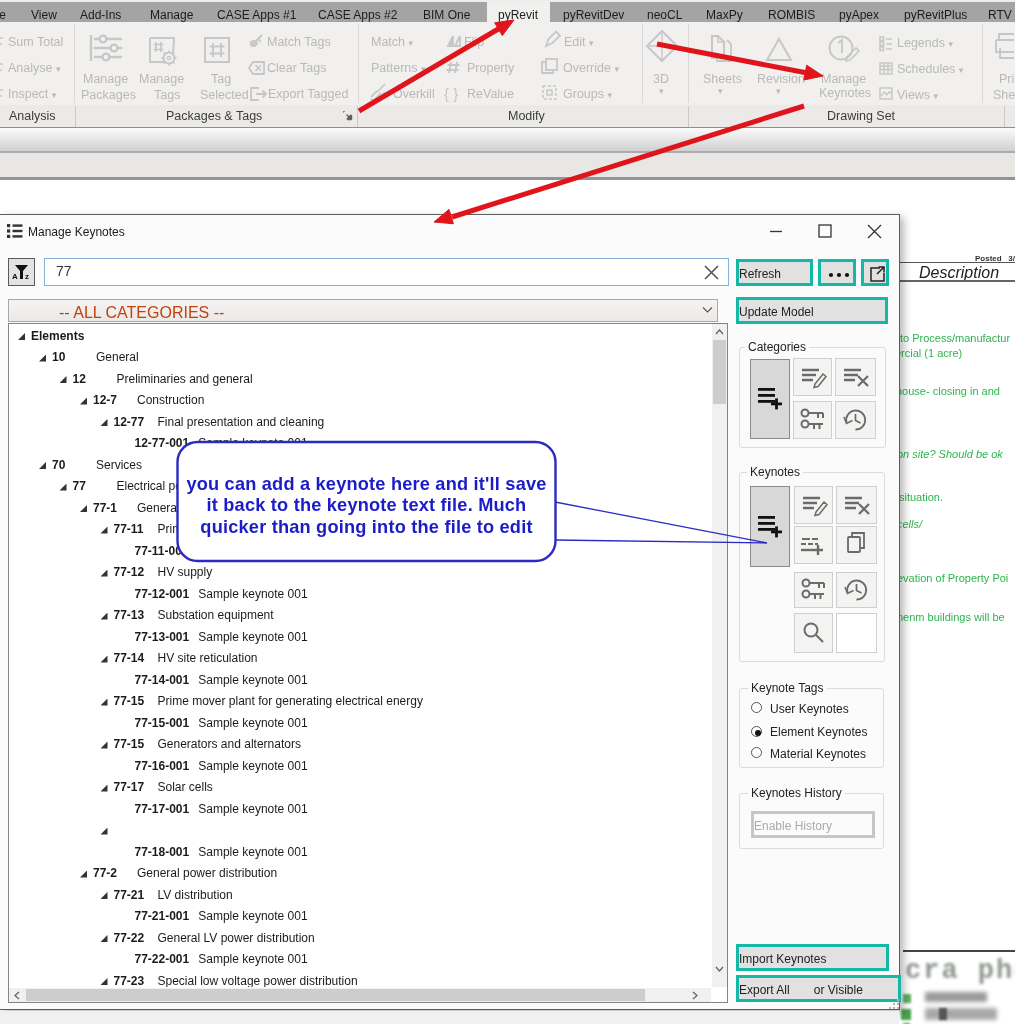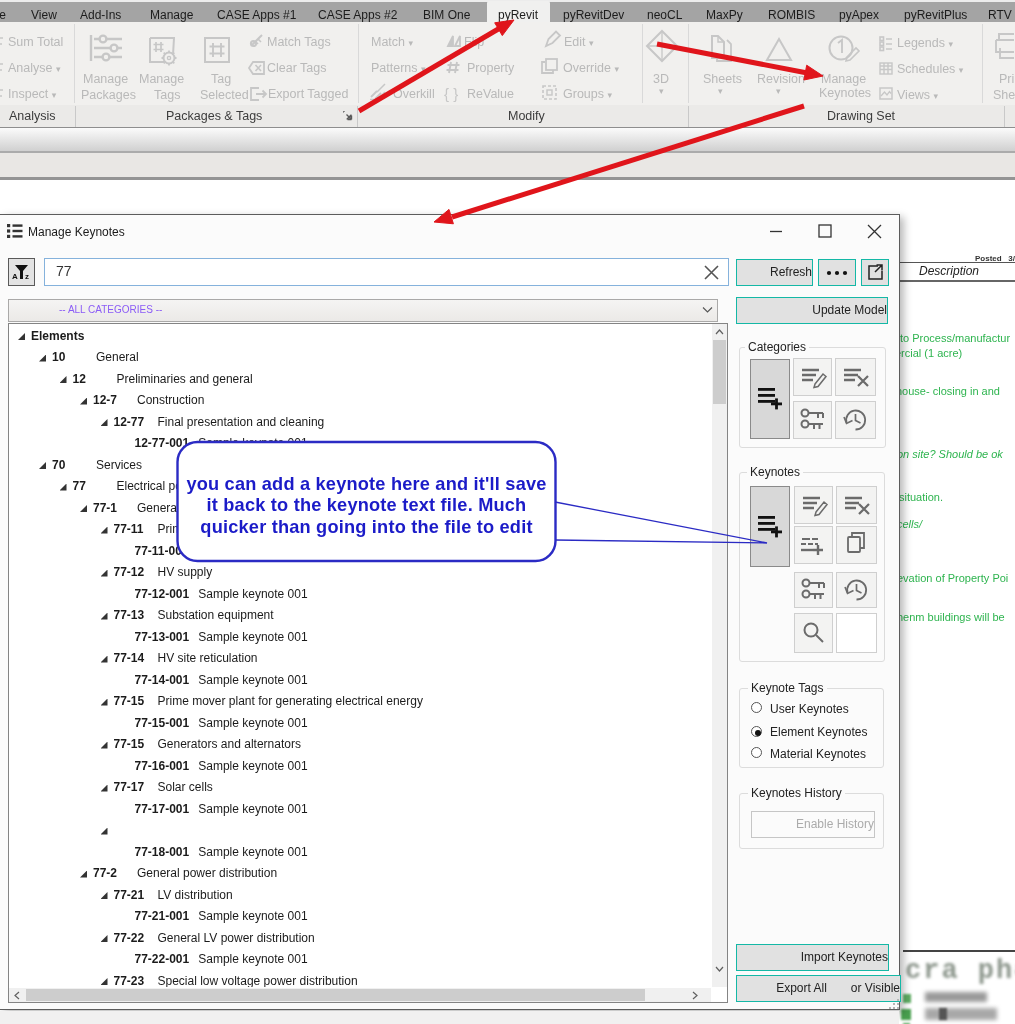--- a/index.html
+++ b/index.html
@@ -2,21 +2,21 @@
 <html><head><meta charset="utf-8"><style>
 *{margin:0;padding:0;box-sizing:border-box}
 html,body{width:1015px;height:1024px;overflow:hidden}
 body{font-family:"Liberation Sans",sans-serif;background:#fff;position:relative}
 .a{position:absolute}
 .tab{position:absolute;top:7.5px;font-size:12px;color:#1c1c1c;white-space:nowrap}
 .rt{position:absolute;font-size:12.5px;color:#b9b9b9;white-space:nowrap}
 .sep{position:absolute;top:24px;height:79px;width:1px;background:#d9d9d9}
 .lsep{position:absolute;top:106px;height:21px;width:1px;background:#c9c9c9}
 .gl{position:absolute;top:109px;font-size:12.5px;color:#3c3c3c;white-space:nowrap}
-.btn{position:absolute;background:#e1e1e1;border:1px solid #14b8a6;font-size:12px;color:#222;text-align:right}
+.btn{position:absolute;background:#e1e1e1;border:3px solid #14b8a6;font-size:12px;color:#222;text-align:left}
 .grp{position:absolute;border:1px solid #dcdcdc;border-radius:3px}
 .glab{position:absolute;font-size:12px;color:#222;background:#fbfbfb;padding:0 3px;white-space:nowrap}
 .sb{position:absolute;width:39px;height:38px;background:#f3f3f2;border:1px solid #cfcfcf}
 .tr{position:absolute;height:22px;line-height:21.5px;font-size:12px;color:#1b1b1b;white-space:nowrap}
 .tr b{display:inline-block;min-width:35px;margin-right:9px;font-weight:bold}
 .rad{position:absolute;width:11px;height:11px;border:1px solid #555;border-radius:50%;background:#fff}
 .rlab{position:absolute;font-size:12px;color:#222;white-space:nowrap}
 .gtx{position:absolute;font-size:11px;color:#2eb44f;white-space:nowrap}
 </style></head>
 <body>
@@ -216,21 +216,21 @@
 
 <div class="a" style="left:0;top:128px;width:1015px;height:23px;background:linear-gradient(#fbfbfb,#d0d0d0)"></div>
 <div class="a" style="left:0;top:151px;width:1015px;height:2px;background:#ababab"></div>
 <div class="a" style="left:0;top:153px;width:1015px;height:24px;background:#e9e7e4"></div>
 <div class="a" style="left:0;top:177px;width:1015px;height:3px;background:#949494"></div>
 <div class="a" style="left:0;top:180px;width:1015px;height:844px;background:#fff"></div>
 
 <div id="doc" class="a" style="left:895px;top:180px;width:120px;height:844px;overflow:hidden">
 <div class="a" style="left:80px;top:74px;font-size:8px;color:#333;font-weight:bold;filter:blur(.4px);white-space:nowrap">Posted&nbsp;&nbsp;&nbsp;3/23/2</div>
 <div class="a" style="left:0;top:82px;width:120px;height:1px;background:#555"></div>
-<div class="a" style="left:24px;top:84px;font-size:12px;font-style:italic;color:#222">Description</div>
+<div class="a" style="left:24px;top:84px;font-size:16px;font-style:italic;color:#222">Description</div>
 <div class="a" style="left:0;top:100px;width:120px;height:2px;background:#666"></div>
 <div class="gtx" style="left:5px;top:152px">to Process/manufactur</div>
 <div class="gtx" style="left:0px;top:167px">ercial (1 acre)</div>
 <div class="gtx" style="left:1px;top:205px">house- closing in and</div>
 <div class="gtx" style="left:2px;top:268px;font-style:italic">on site? Should be ok</div>
 <div class="gtx" style="left:4px;top:311px">situation.</div>
 <div class="gtx" style="left:2px;top:338px;font-style:italic">cells/</div>
 <div class="gtx" style="left:2px;top:392px">evation of Property Poi</div>
 <div class="gtx" style="left:2px;top:431px">henm buildings will be</div>
 <div class="a" style="left:8px;top:770px;width:112px;height:2px;background:#444"></div>
@@ -279,21 +279,21 @@
           <circle cx="10" cy="13" r="2.1" fill="#111"></circle>
           <circle cx="18" cy="13" r="2.1" fill="#111"></circle>
           <circle cx="26" cy="13" r="2.1" fill="#111"></circle>
         </svg></div>
 <div class="btn" style="left:861px;top:258px;width:28px;height:27px"><svg width="26" height="25" viewBox="0 0 26 25" stroke="#222" stroke-width="1.5" fill="none">
           <path d="M16 6 L7 6 L7 19 L20 19 L20 11"></path>
           <path d="M13 12 L20 5 M14.5 5 L20 5 L20 10.5"></path>
         </svg></div>
 
 <div class="a" style="left:8px;top:298px;width:710px;height:23px;background:linear-gradient(#f5f4f3,#ebe9e7);border:1px solid #aaa9a8"></div>
-<span class="a" style="left:59px;top:303px;font-size:10px;color:#8b5cf6">-- ALL CATEGORIES --</span>
+<span class="a" style="left:59px;top:303px;font-size:16px;color:#c2410c">-- ALL CATEGORIES --</span>
 <svg class="a" style="left:702px;top:305px" width="11" height="7" viewBox="0 0 11 7" stroke="#555" stroke-width="1.1" fill="none">
         <path d="M1 1.5 L5.5 6 L10 1.5"></path>
       </svg>
 
 <div class="a" style="left:8px;top:322px;width:720px;height:680px;background:#fff;border:1px solid #848484"></div>
 <div id="tree" class="a" style="left:8px;top:322px;width:703px;height:664px;overflow:hidden">
 <div class="a" style="left:10.0px;top:10.0px;width:7px;height:7px;background:#333;clip-path:polygon(100% 0,100% 100%,0 100%)"></div>
         <div class="tr" style="left:23.0px;top:2.5px;font-weight:bold">Elements</div>
 <div class="a" style="left:31.0px;top:31.5px;width:7px;height:7px;background:#333;clip-path:polygon(100% 0,100% 100%,0 100%)"></div>
         <div class="tr" style="left:44.0px;top:24.0px"><b>10</b>General</div>

